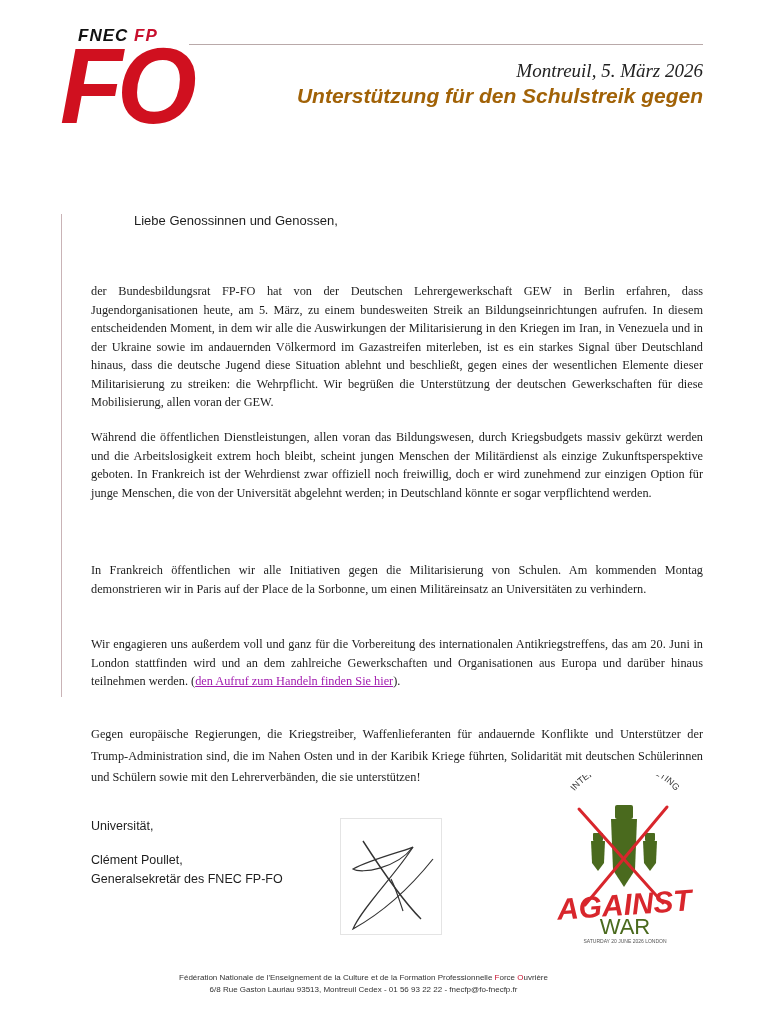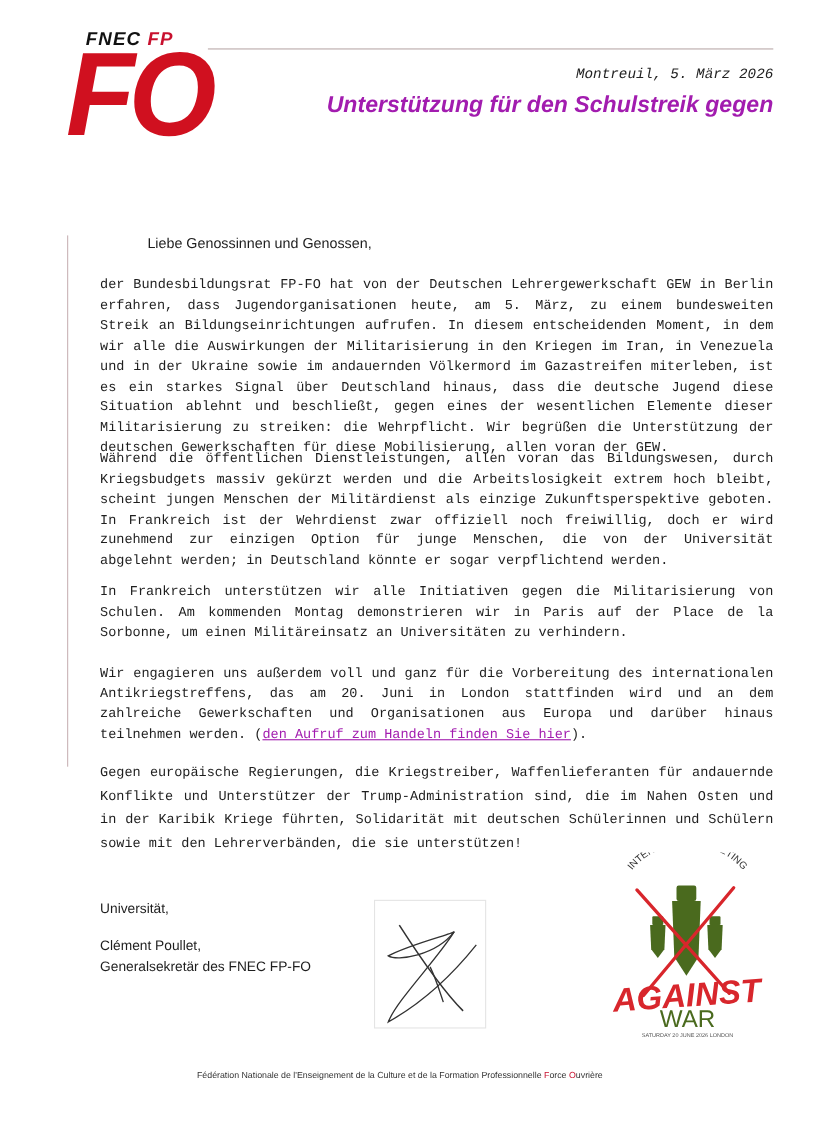--- a/index.html
+++ b/index.html
@@ -62,58 +62,59 @@
       left: 61px;
       top: 214px;
       width: 1px;
       height: 483px;
       background: #c9b3b6;
     }
     .date {
       position: absolute;
       right: 54px;
       top: 60px;
-      font-family: Liberation Mono, monospace;
-      font-style: italic;
-      font-size: 13px;
+      font-family: Liberation Serif, serif;
+      font-style: italic;
+      font-size: 19px;
       color: #222;
     }
     .title {
       position: absolute;
       right: 54px;
       top: 80px;
       width: 480px;
       text-align: right;
       font-family: "Liberation Sans", sans-serif;
       font-weight: bold;
       font-style: italic;
       font-size: 21px;
       line-height: 32px;
-      color: #a21caf;
+      color: #a16207;
     }
     .body-text {
       position: absolute;
       left: 91px;
       width: 612px;
-      font-family: Liberation Mono, monospace;
+      font-family: Liberation Serif, serif;
       font-size: 12.3px;
       line-height: 18.5px;
       color: #1e1e1e;
       text-align: justify;
+      margin-top: 32px;
     }
     .greeting {
       position: absolute;
       left: 134px;
       top: 213px;
       font-family: "Liberation Sans", sans-serif;
       font-size: 13px;
       color: #1e1e1e;
     }
     .p1 { top: 250px; }
-    .p2 { top: 408px; }
+    .p2 { top: 396px; }
     .p3 { top: 529px; }
     .p4 { top: 603px; }
     .p5 { top: 692px; line-height: 21.5px; }
     .link {
       text-decoration: underline;
       color: #a21caf;
       cursor: pointer;
     }
     .closing {
       position: absolute;
@@ -170,21 +171,21 @@
 
 <div class="date">Montreuil, 5. März 2026</div>
 <div class="title">
   <div>Unterstützung für den Schulstreik gegen</div>
 </div>
 
 <div class="greeting">Liebe Genossinnen und Genossen,</div>
 
 <div class="body-text p1">der Bundesbildungsrat FP-FO hat von der Deutschen Lehrergewerkschaft GEW in Berlin erfahren, dass Jugendorganisationen heute, am 5. März, zu einem bundesweiten Streik an Bildungseinrichtungen aufrufen. In diesem entscheidenden Moment, in dem wir alle die Auswirkungen der Militarisierung in den Kriegen im Iran, in Venezuela und in der Ukraine sowie im andauernden Völkermord im Gazastreifen miterleben, ist es ein starkes Signal über Deutschland hinaus, dass die deutsche Jugend diese Situation ablehnt und beschließt, gegen eines der wesentlichen Elemente dieser Militarisierung zu streiken: die Wehrpflicht. Wir begrüßen die Unterstützung der deutschen Gewerkschaften für diese Mobilisierung, allen voran der GEW.</div>
 <div class="body-text p2">Während die öffentlichen Dienstleistungen, allen voran das Bildungswesen, durch Kriegsbudgets massiv gekürzt werden und die Arbeitslosigkeit extrem hoch bleibt, scheint jungen Menschen der Militärdienst als einzige Zukunftsperspektive geboten. In Frankreich ist der Wehrdienst zwar offiziell noch freiwillig, doch er wird zunehmend zur einzigen Option für junge Menschen, die von der Universität abgelehnt werden; in Deutschland könnte er sogar verpflichtend werden.</div>
-<div class="body-text p3">In Frankreich unterstützen wir alle Initiativen gegen die Militarisierung von Schulen. Am kommenden Montag demonstrieren wir in Paris auf der Place de la Sorbonne, um einen Militäreinsatz an Universitäten zu verhindern.</div>
+<div class="body-text p3">In Frankreich öffentlichen wir alle Initiativen gegen die Militarisierung von Schulen. Am kommenden Montag demonstrieren wir in Paris auf der Place de la Sorbonne, um einen Militäreinsatz an Universitäten zu verhindern.</div>
 <div class="body-text p4"><span>Wir engagieren uns außerdem voll und ganz für die Vorbereitung des internationalen Antikriegstreffens, das am 20. Juni in London stattfinden wird und an dem zahlreiche Gewerkschaften und Organisationen aus Europa und darüber hinaus teilnehmen werden. (</span><span class="link">den Aufruf zum Handeln finden Sie hier</span><span>).</span></div>
 <div class="body-text p5">Gegen europäische Regierungen, die Kriegstreiber, Waffenlieferanten für andauernde Konflikte und Unterstützer der Trump-Administration sind, die im Nahen Osten und in der Karibik Kriege führten, Solidarität mit deutschen Schülerinnen und Schülern sowie mit den Lehrerverbänden, die sie unterstützen!</div>
 
 <div class="closing c1">Universität,</div>
 <div class="closing c2">Clément Poullet,</div>
 <div class="closing c3">Generalsekretär des FNEC FP-FO</div>
 
 <div class="signature">
   <svg width="100" height="115" viewBox="0 0 100 115">
     <path d="M22 22 C 40 50, 60 80, 80 100" stroke="#333" stroke-width="1.4" fill="none"></path>
@@ -217,13 +218,14 @@
       <line x1="122" y1="32" x2="40" y2="130"></line>
     </g>
     <text x="80" y="140" text-anchor="middle" font-family="Liberation Sans, sans-serif" font-weight="bold" font-style="italic" font-size="30" fill="#d8262c" transform="rotate(-4 80 140)" id="word1-text">AGAINST</text>
     <text x="80" y="159" text-anchor="middle" font-family="Liberation Sans, sans-serif" font-size="22" fill="#4a6a1e" id="word2-text">WAR</text>
     <text x="80" y="168" text-anchor="middle" font-family="Liberation Sans, sans-serif" font-size="5" fill="#555" id="subline-text">SATURDAY 20 JUNE 2026 LONDON</text>
   </svg>
 </div>
 
 <div class="footer">
   <div><span>Fédération Nationale de l'Enseignement de la Culture et de la Formation Professionnelle </span><span class="red">F</span><span>orce </span><span class="red">O</span><span>uvrière</span></div>
+  <div>6/8 Rue Gaston Lauriau 93513, Montreuil Cedex - 01 56 93 22 22 - fnecfp@fo-fnecfp.fr</div>
 </div>
 
 </body></html>

